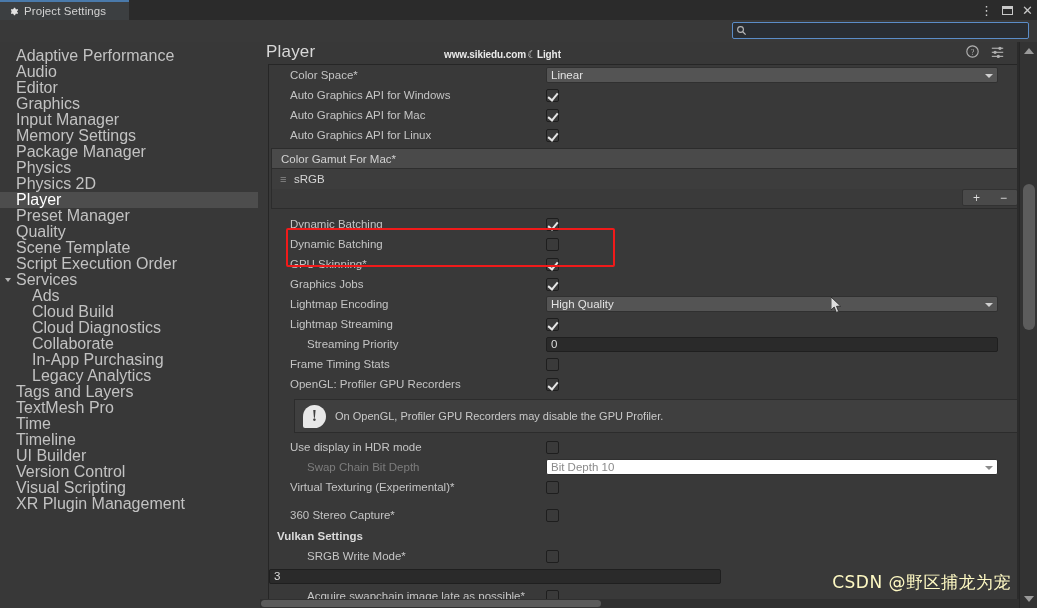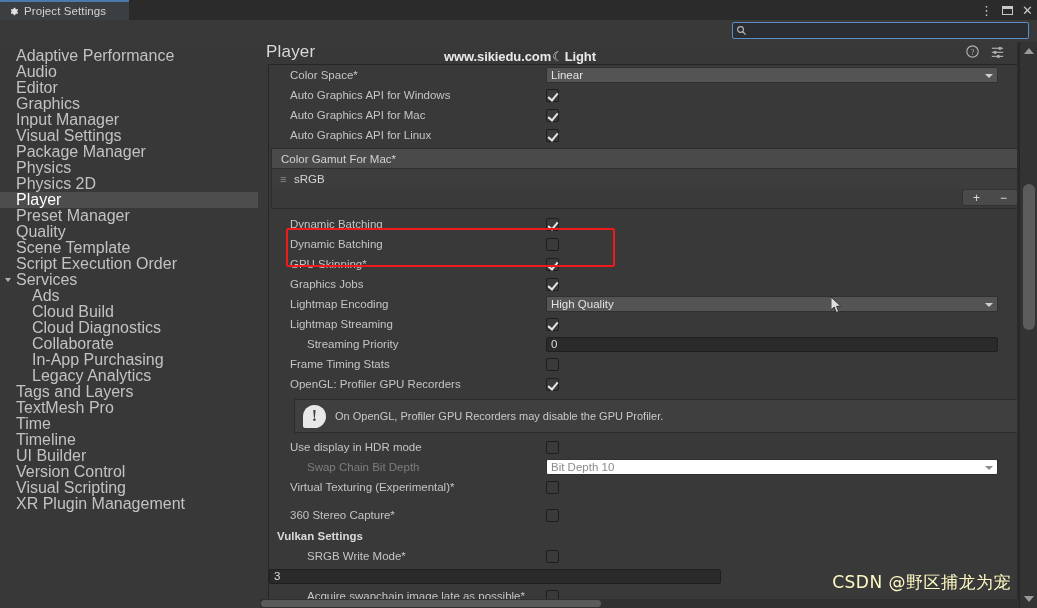--- a/index.html
+++ b/index.html
@@ -55,21 +55,21 @@
     position:absolute;left:6px;top:5px;width:0;height:0;
     border-left:4px solid #b4b4b4;border-top:3.2px solid transparent;border-bottom:3.2px solid transparent;
   }
   .side-item .tri.open{border-left:3.2px solid transparent;border-right:3.2px solid transparent;border-top:4px solid #b4b4b4;left:5px;top:6px;}
 
   
   .main{position:absolute;left:258px;top:42px;width:779px;height:566px;background:#383838;}
   .pheader{position:relative;height:22px;background:#383838;}
   .ptitle{position:absolute;left:8px;top:0px;font-size:17px;color:#d8d8d8;font-weight:400;letter-spacing:.2px;}
   .watermark{
-    position:absolute;left:186px;top:7px;font-size:13px;color:#e9e9e9;font-weight:bold;
+    position:absolute;left:186px;top:7px;font-size:10px;color:#e9e9e9;font-weight:bold;
     letter-spacing:-.1px;display:flex;align-items:center;gap:1px;
   }
   .wm-glyph{display:inline-block;transform:scaleX(.9);}
   .pheader-icons{position:absolute;right:8px;top:3px;display:flex;align-items:center;gap:12px;}
   .pi{width:13px;height:13px;opacity:.8;}
 
   
   .inspector{
     position:absolute;left:10px;top:22px;width:757px;height:544px;
     background:#393939;border:1px solid #262626;box-sizing:border-box;overflow:hidden;
@@ -196,21 +196,21 @@
     </div>
   </div>
 
   <div class="sidebar">
     <div style="height:6px"></div>
     <div class="side-item"><span>Adaptive Performance</span></div>
     <div class="side-item"><span>Audio</span></div>
     <div class="side-item"><span>Editor</span></div>
     <div class="side-item"><span>Graphics</span></div>
     <div class="side-item"><span>Input Manager</span></div>
-    <div class="side-item"><span>Visual Settings</span></div>
+    <div class="side-item"><span>Memory Settings</span></div>
     <div class="side-item"><span>Package Manager</span></div>
     <div class="side-item"><span>Physics</span></div>
     <div class="side-item"><span>Physics 2D</span></div>
     <div class="side-item sel"><span>Player</span></div>
     <div class="side-item"><span>Preset Manager</span></div>
     <div class="side-item"><span>Quality</span></div>
     <div class="side-item"><span>Scene Template</span></div>
     <div class="side-item"><span>Script Execution Order</span></div>
     <div class="side-item"><i class="tri open"></i><span>Services</span></div>
     <div class="side-item child"><span>Ads</span></div>

